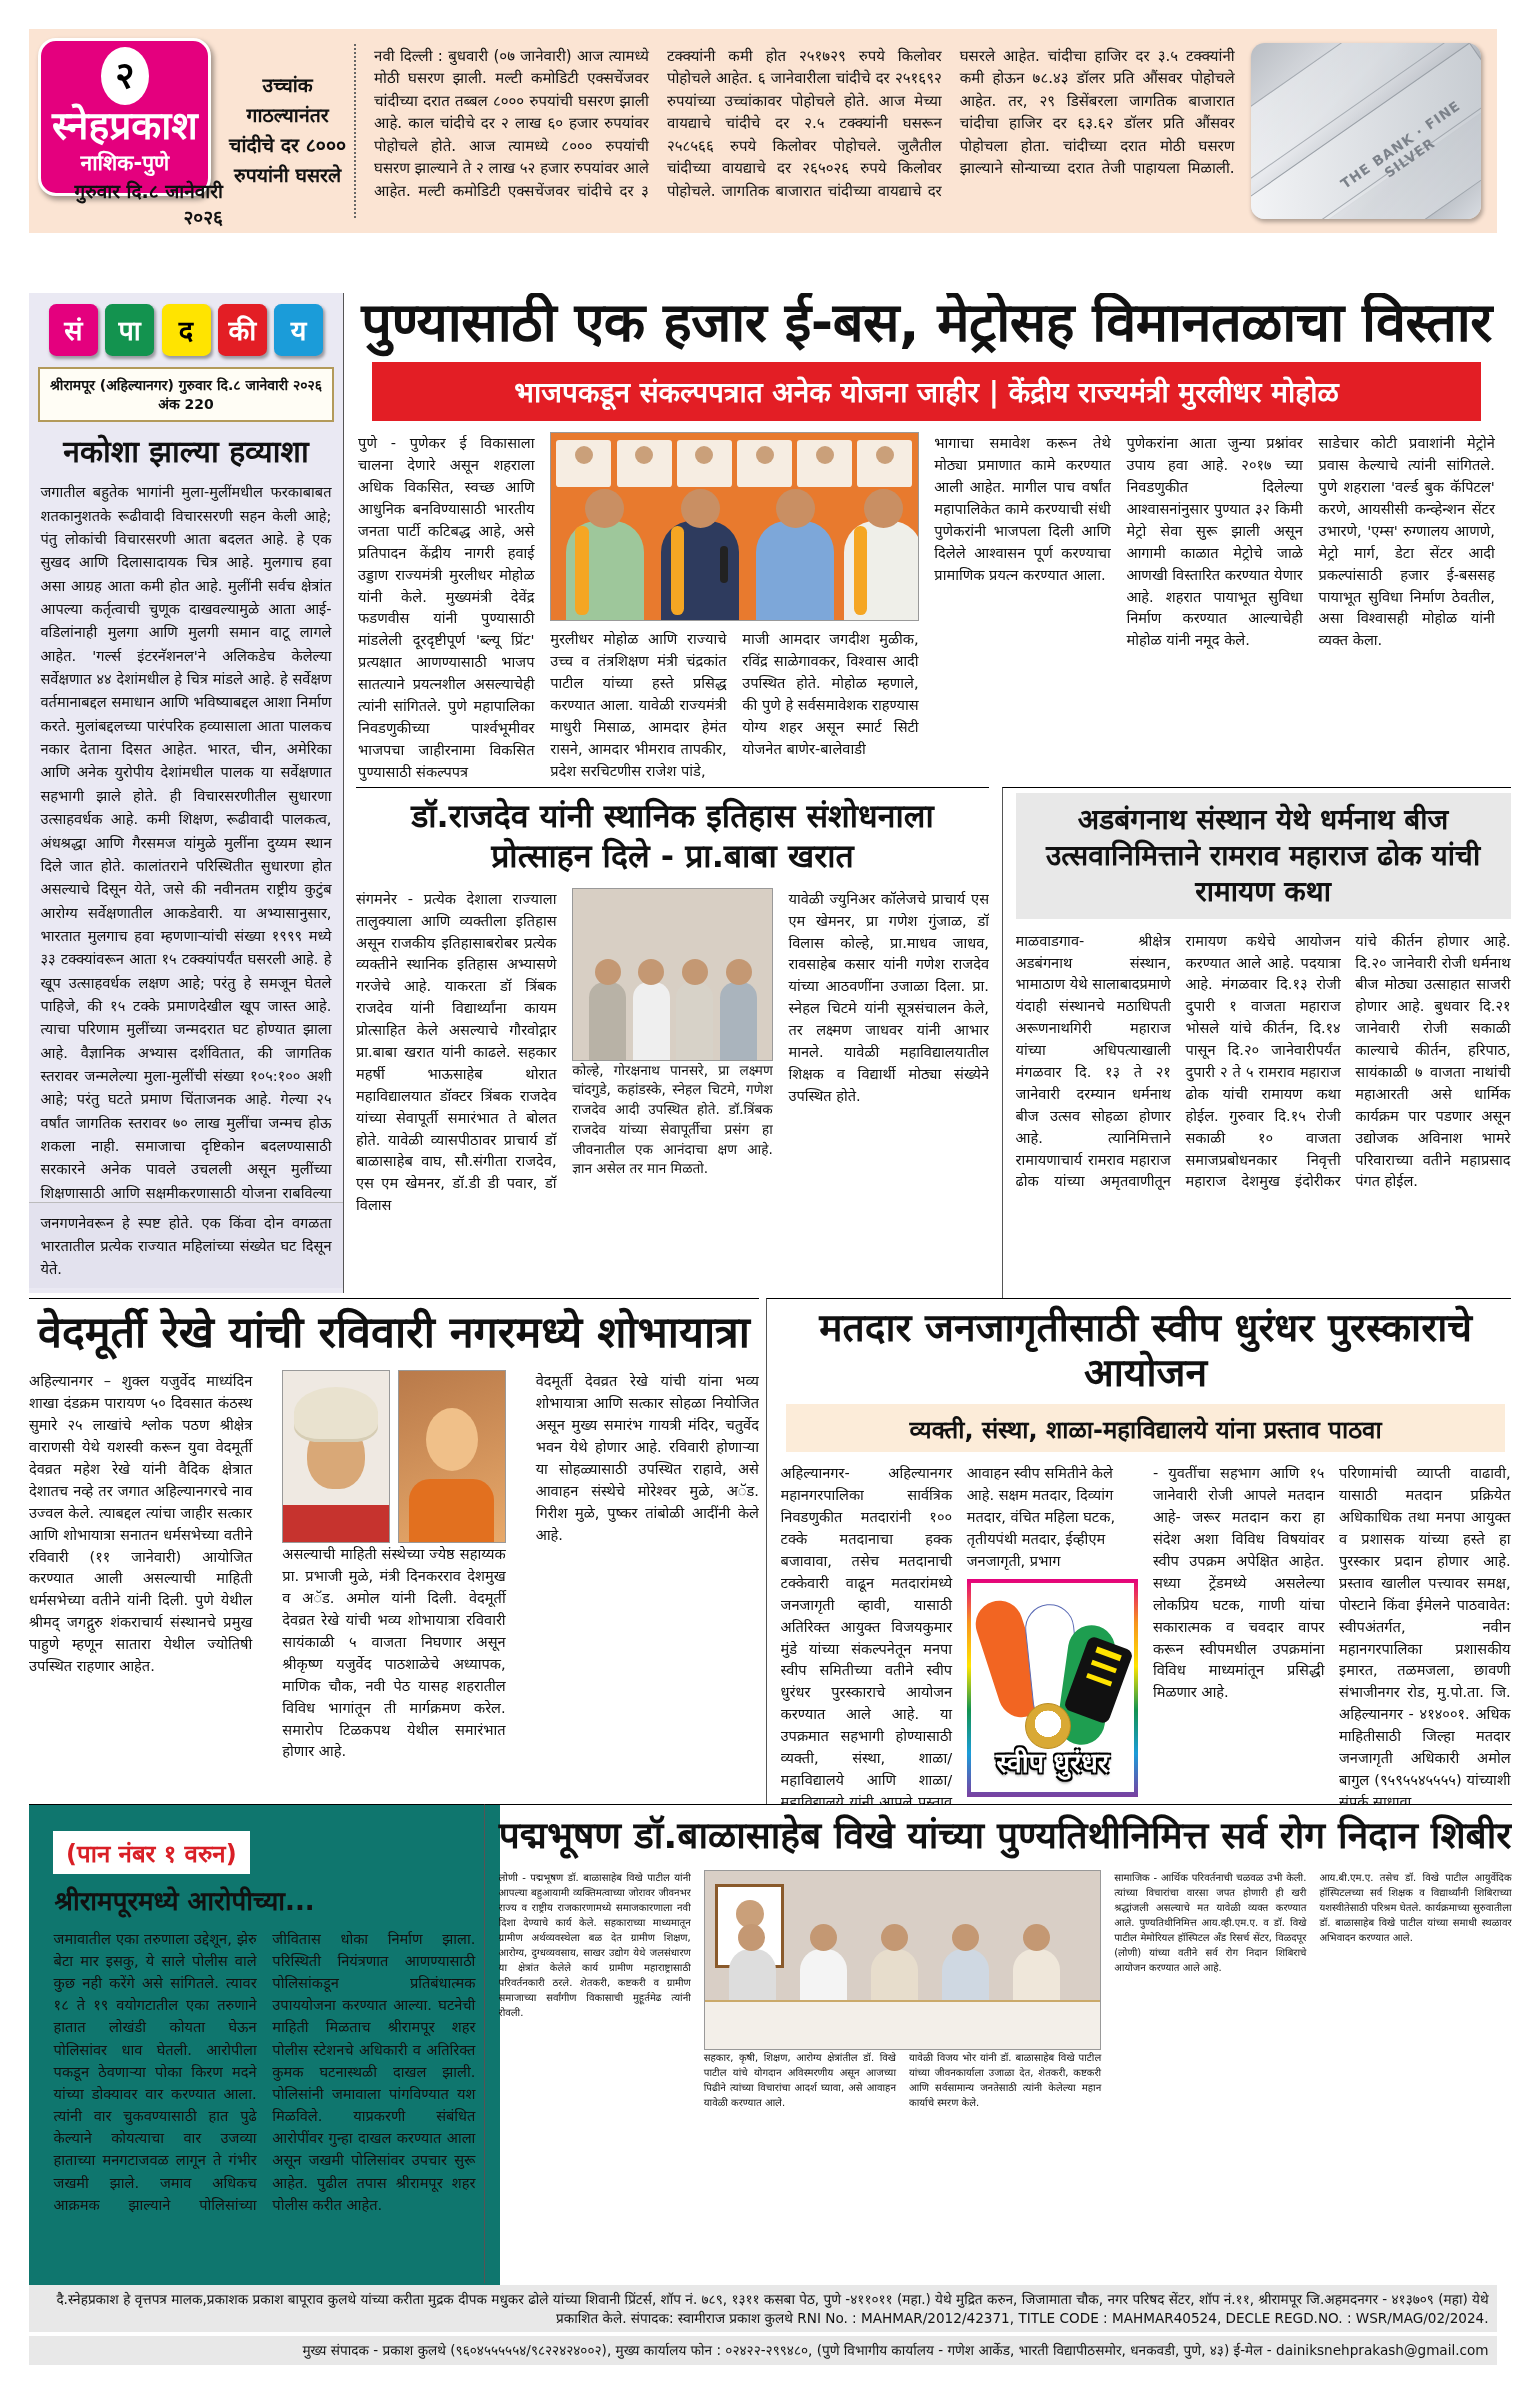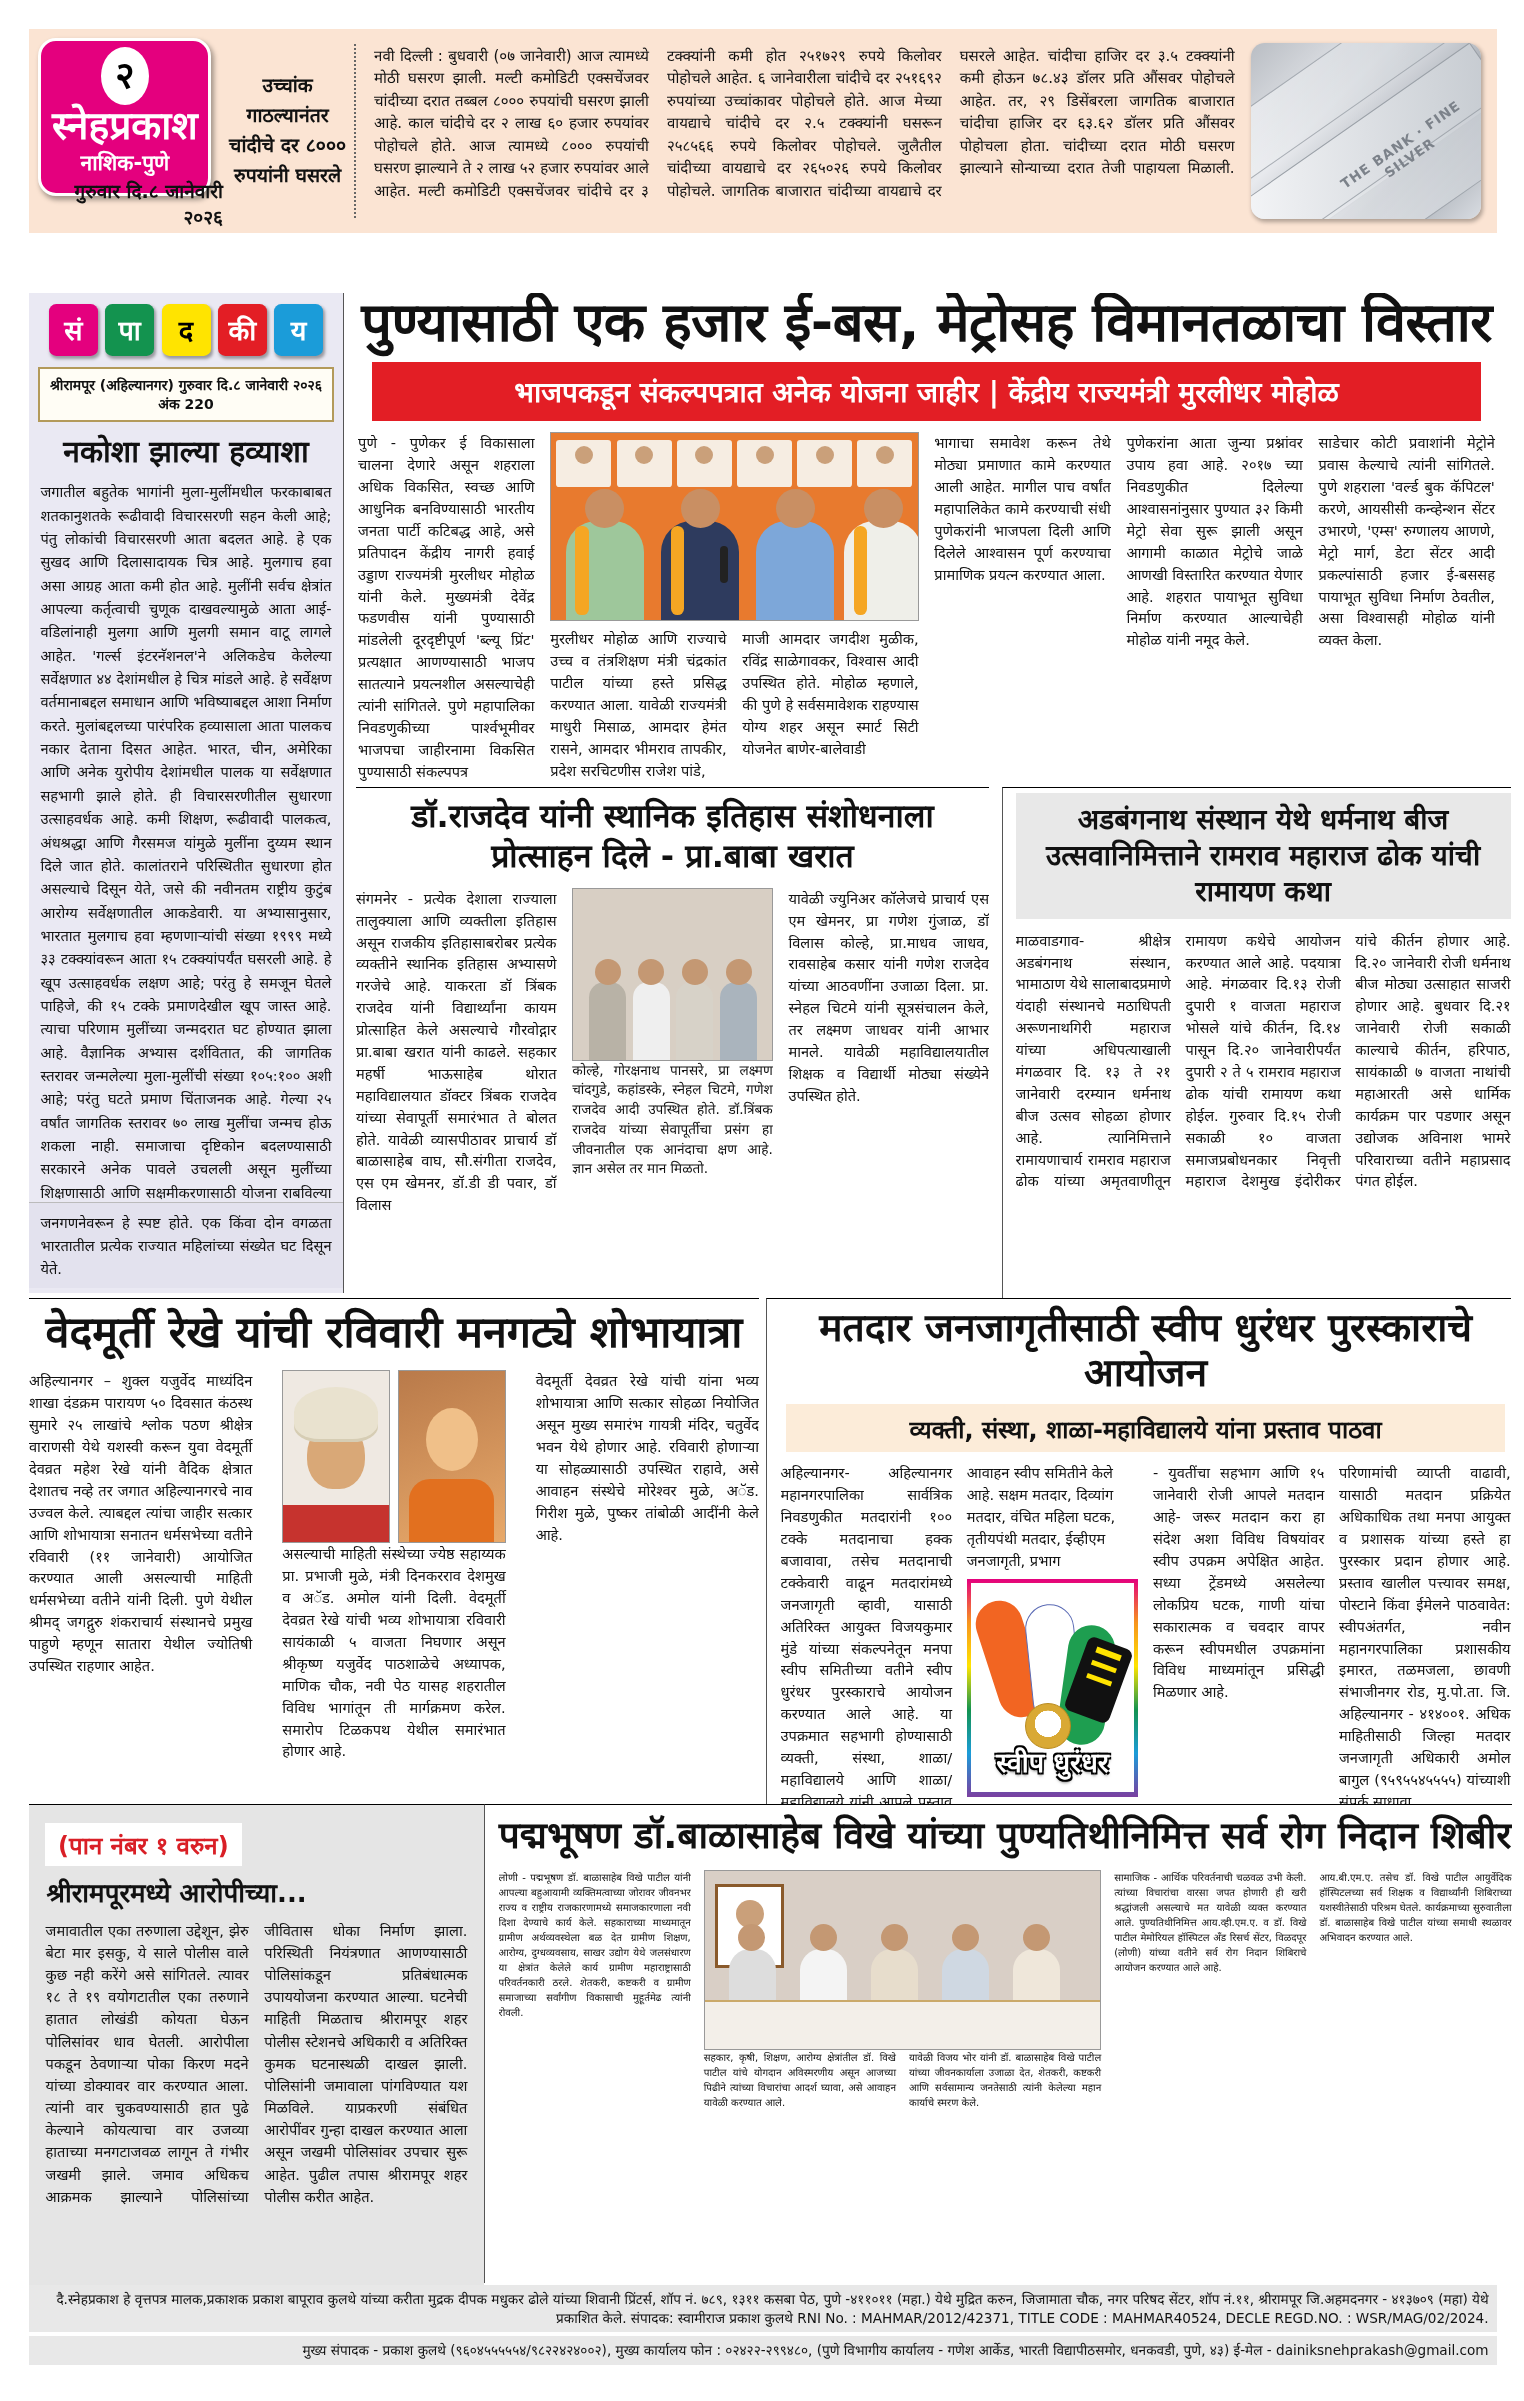--- a/index.html
+++ b/index.html
@@ -127,21 +127,21 @@
   .petal.gr{left:92px;top:42px;background:#1e9e50;transform:rotate(8deg);}
   .evm{position:absolute;right:12.6px;top:58px;width:47px;height:78px;background:#111;border-radius:7.3px;
        transform:rotate(20deg);}
   .evm i{display:block;margin:8.4px auto 0;width:26px;height:5.2px;background:#ffe400;}
   .emblem{position:absolute;left:54px;top:120px;width:44px;height:44px;border-radius:50%;
           background:radial-gradient(circle at 50% 45%,#fff 0 40%,#d9a934 41% 100%);border:1.6px solid #b98a1e;}
   .sweep-logo-text{position:absolute;left:0;right:0;bottom:9.4px;font-size:27px;font-weight:bold;color:#fff;
        text-shadow:-1.6px -1.6px 0 #000,1.6px -1.6px 0 #000,-1.6px 1.6px 0 #000,1.6px 1.6px 0 #000,0 2.6px 3.1px rgba(0,0,0,.5);}
   
   .crime{position:absolute;left:29px;top:1804px;width:447px;height:473px;border-top:1.6px solid #000;
-         background:#e5e5e5;padding:4px;overflow:hidden;}
+         background:#0f766e;padding:12px;overflow:hidden;}
   .crime-tag{display:inline-block;background:#fff;color:#d91f26;font-size:24px;font-weight:bold;
              padding:5.2px 13.6px;margin:13.6px 0 3.1px 11.5px;}
   .crime-headline{font-size:26px;font-weight:bold;margin:5.2px 13.6px 9.4px;}
   .crime-body{column-count:2;column-gap:15.7px;font-size:14.6px;line-height:1.52;padding:0 12.6px;overflow:hidden;height:335px;}
   .vikhe{position:absolute;left:484px;top:1804px;width:1013px;height:473px;border-top:1.6px solid #000;
          border-left:1px solid #555;padding:5.2px 0 0 13.6px;overflow:hidden;}
   .vikhe-headline{font-size:37px;font-weight:bold;text-align:center;line-height:1.2;margin:4.2px 0 11.5px;}
   .vikhe-body{display:grid;grid-template-columns:repeat(5,1fr);column-gap:13px;grid-template-rows:180px auto;
               font-size:10px;line-height:1.5;overflow:hidden;}
   .vikhe-body .c1{grid-column:1;grid-row:1/3;} .vikhe-body .c4{grid-column:4;grid-row:1/3;}
@@ -253,21 +253,21 @@
       <div class="c3 just">यावेळी ज्युनिअर कॉलेजचे प्राचार्य एस एम खेमनर, प्रा गणेश गुंजाळ, डॉ विलास कोल्हे, प्रा.माधव जाधव, रावसाहेब कसार यांनी गणेश राजदेव यांच्या आठवणींना उजाळा दिला. प्रा. स्नेहल चिटमे यांनी सूत्रसंचालन केले, तर लक्ष्मण जाधवर यांनी आभार मानले. यावेळी महाविद्यालयातील शिक्षक व विद्यार्थी मोठ्या संख्येने उपस्थित होते.</div>
     </div>
   </div>
 
   <div class="adbang">
     <div class="adbang-headline">अडबंगनाथ संस्थान येथे धर्मनाथ बीज उत्सवानिमित्ताने रामराव महाराज ढोक यांची रामायण कथा</div>
     <div class="adbang-body just">माळवाडगाव-  श्रीक्षेत्र अडबंगनाथ संस्थान, भामाठाण येथे सालाबादप्रमाणे यंदाही संस्थानचे मठाधिपती अरूणनाथगिरी महाराज यांच्या अधिपत्याखाली मंगळवार दि. १३ ते २१ जानेवारी दरम्यान धर्मनाथ बीज उत्सव सोहळा होणार आहे. त्यानिमित्ताने रामायणाचार्य रामराव महाराज ढोक यांच्या अमृतवाणीतून रामायण कथेचे आयोजन करण्यात आले आहे. पदयात्रा आहे. मंगळवार दि.१३ रोजी दुपारी १ वाजता महाराज भोसले यांचे कीर्तन, दि.१४ पासून दि.२० जानेवारीपर्यंत दुपारी २ ते ५ रामराव महाराज ढोक यांची रामायण कथा होईल. गुरुवार दि.१५ रोजी सकाळी १० वाजता समाजप्रबोधनकार निवृत्ती महाराज देशमुख इंदोरीकर यांचे कीर्तन होणार आहे. दि.२० जानेवारी रोजी धर्मनाथ बीज मोठ्या उत्साहात साजरी होणार आहे. बुधवार दि.२१ जानेवारी रोजी सकाळी काल्याचे कीर्तन, हरिपाठ, सायंकाळी ७ वाजता नाथांची महाआरती असे धार्मिक कार्यक्रम पार पडणार असून उद्योजक अविनाश भामरे परिवाराच्या वतीने महाप्रसाद पंगत होईल.</div>
   </div>
 
   <div class="vedmurti">
-    <div class="ved-headline">वेदमूर्ती रेखे यांची रविवारी मनगट्ये शोभायात्रा</div>
+    <div class="ved-headline">वेदमूर्ती रेखे यांची रविवारी नगरमध्ये शोभायात्रा</div>
     <div class="ved-body">
       <div class="c1 just">अहिल्यानगर – शुक्ल यजुर्वेद माध्यंदिन शाखा दंडक्रम पारायण ५० दिवसात कंठस्थ सुमारे २५ लाखांचे श्लोक पठण श्रीक्षेत्र वाराणसी येथे यशस्वी करून युवा वेदमूर्ती देवव्रत महेश रेखे यांनी वैदिक क्षेत्रात देशातच नव्हे तर जगात अहिल्यानगरचे नाव उज्वल केले. त्याबद्दल त्यांचा जाहीर सत्कार आणि शोभायात्रा सनातन धर्मसभेच्या वतीने रविवारी (११ जानेवारी) आयोजित करण्यात आली असल्याची माहिती धर्मसभेच्या वतीने यांनी दिली. पुणे येथील श्रीमद् जगद्गुरु शंकराचार्य संस्थानचे प्रमुख पाहुणे म्हणून सातारा येथील ज्योतिषी उपस्थित राहणार आहेत.</div>
       <div class="ved-photos">
         <div class="portrait pt1">
             <div class="shawl"></div>
           </div>
         <div class="portrait pt2">
             <div class="robe"></div>
           </div>
       </div>

